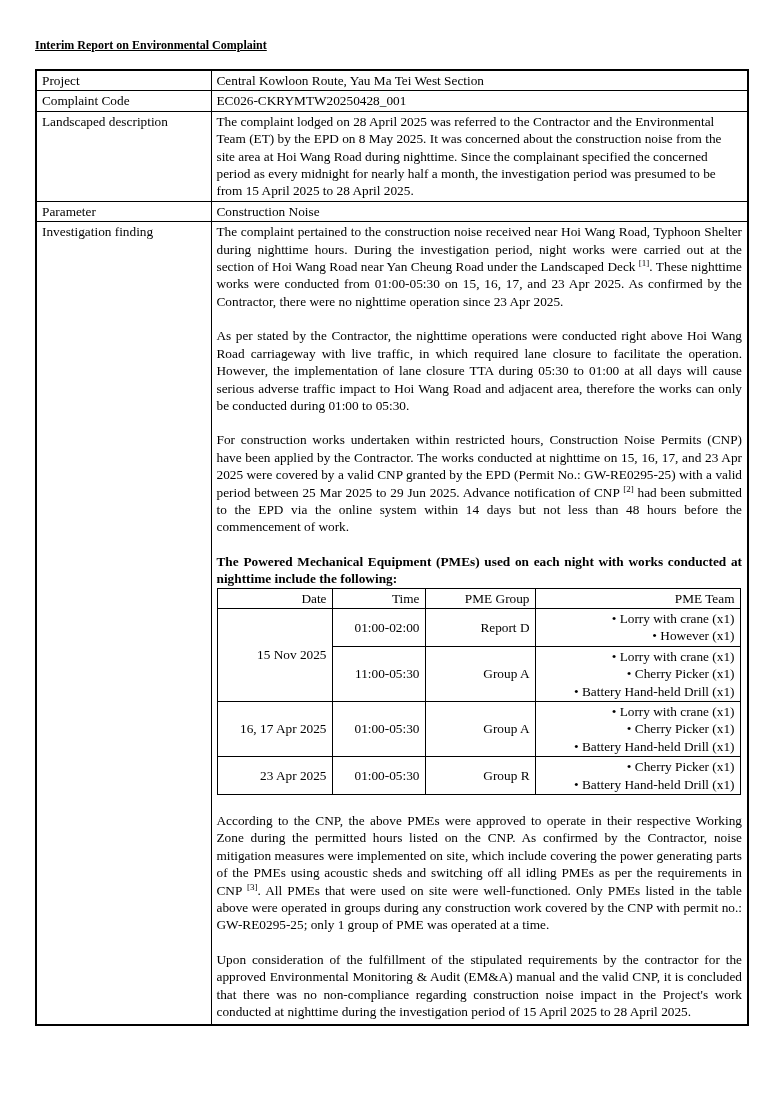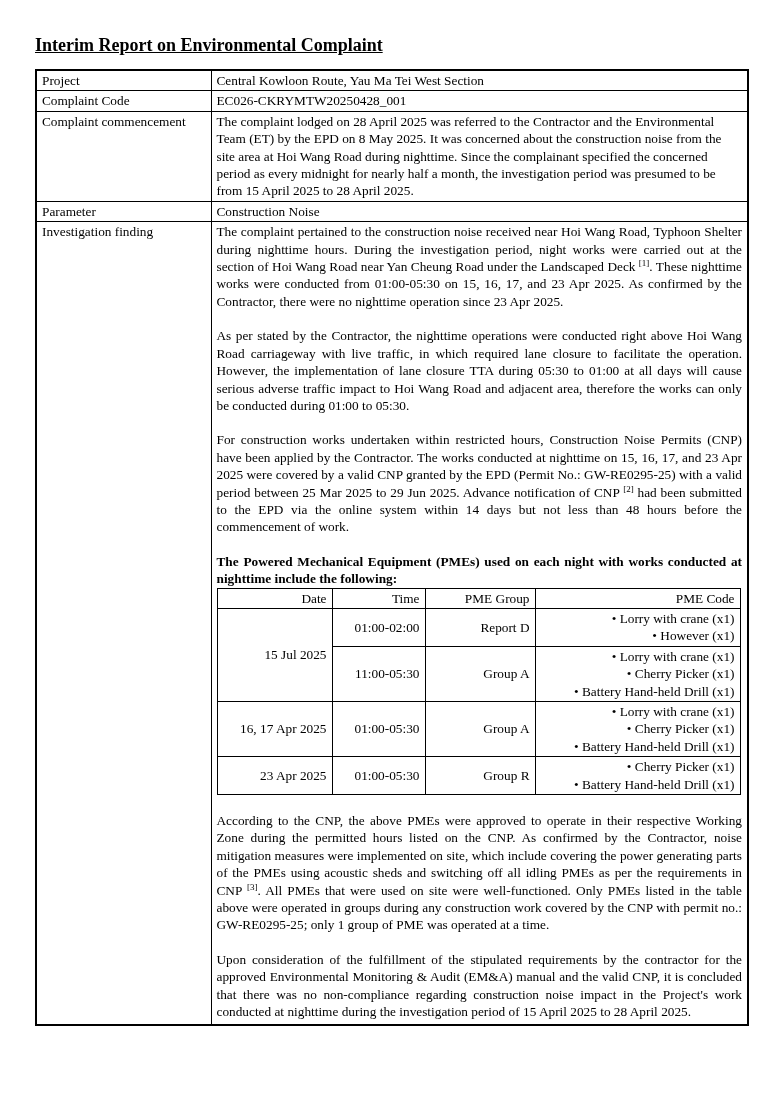--- a/index.html
+++ b/index.html
@@ -14,21 +14,21 @@
     font-family: "Liberation Serif", "DejaVu Serif", serif;
     color: #000000;
     font-size: 13.3px;
     line-height: 17.4px;
   }
   .page {
     padding: 36px 25px 0 35px;
     box-sizing: border-box;
   }
   .doc-title {
-    font-size: 18px;
+    font-size: 12px;
     font-weight: bold;
     text-decoration: underline;
     margin: 0 0 14px 0;
     line-height: 19px;
   }
   table.main-table {
     border-collapse: collapse;
     width: 712px;
     table-layout: fixed;
   }
@@ -104,21 +104,21 @@
     <tbody>
       <tr>
         <td>Project</td>
         <td>Central Kowloon Route, Yau Ma Tei West Section</td>
       </tr>
       <tr>
         <td>Complaint Code</td>
         <td>EC026-CKRYMTW20250428_001</td>
       </tr>
       <tr>
-        <td>Complaint commencement</td>
+        <td>Landscaped description</td>
         <td>The complaint lodged on 28 April 2025 was referred to the Contractor and the Environmental Team (ET) by the EPD on 8 May 2025. It was concerned about the construction noise from the site area at Hoi Wang Road during nighttime. Since the complainant specified the concerned period as every midnight for nearly half a month, the investigation period was presumed to be from 15 April 2025 to 28 April 2025.</td>
       </tr>
       <tr>
         <td>Parameter</td>
         <td>Construction Noise</td>
       </tr>
       <tr>
         <td>Investigation finding</td>
         <td class="inv">
 
@@ -135,24 +135,24 @@
                 <col class="c-date">
                 <col class="c-time">
                 <col class="c-group">
                 <col class="c-pme">
               </colgroup>
             <tbody>
               <tr>
                 <th>Date</th>
                 <th>Time</th>
                 <th>PME Group</th>
-                <th>PME Code</th>
-              </tr>
-              <tr>
-                <td class="mid" rowspan="2">15 Jul 2025</td>
+                <th>PME Team</th>
+              </tr>
+              <tr>
+                <td class="mid" rowspan="2">15 Nov 2025</td>
                 <td class="mid">01:00-02:00</td>
                 <td class="mid">Report D</td>
                 <td>
                   <ul class="pme-list">
                     <li>Lorry with crane (x1)</li>
                     <li>However (x1)</li>
                   </ul>
                 </td>
               </tr>
               <tr>

